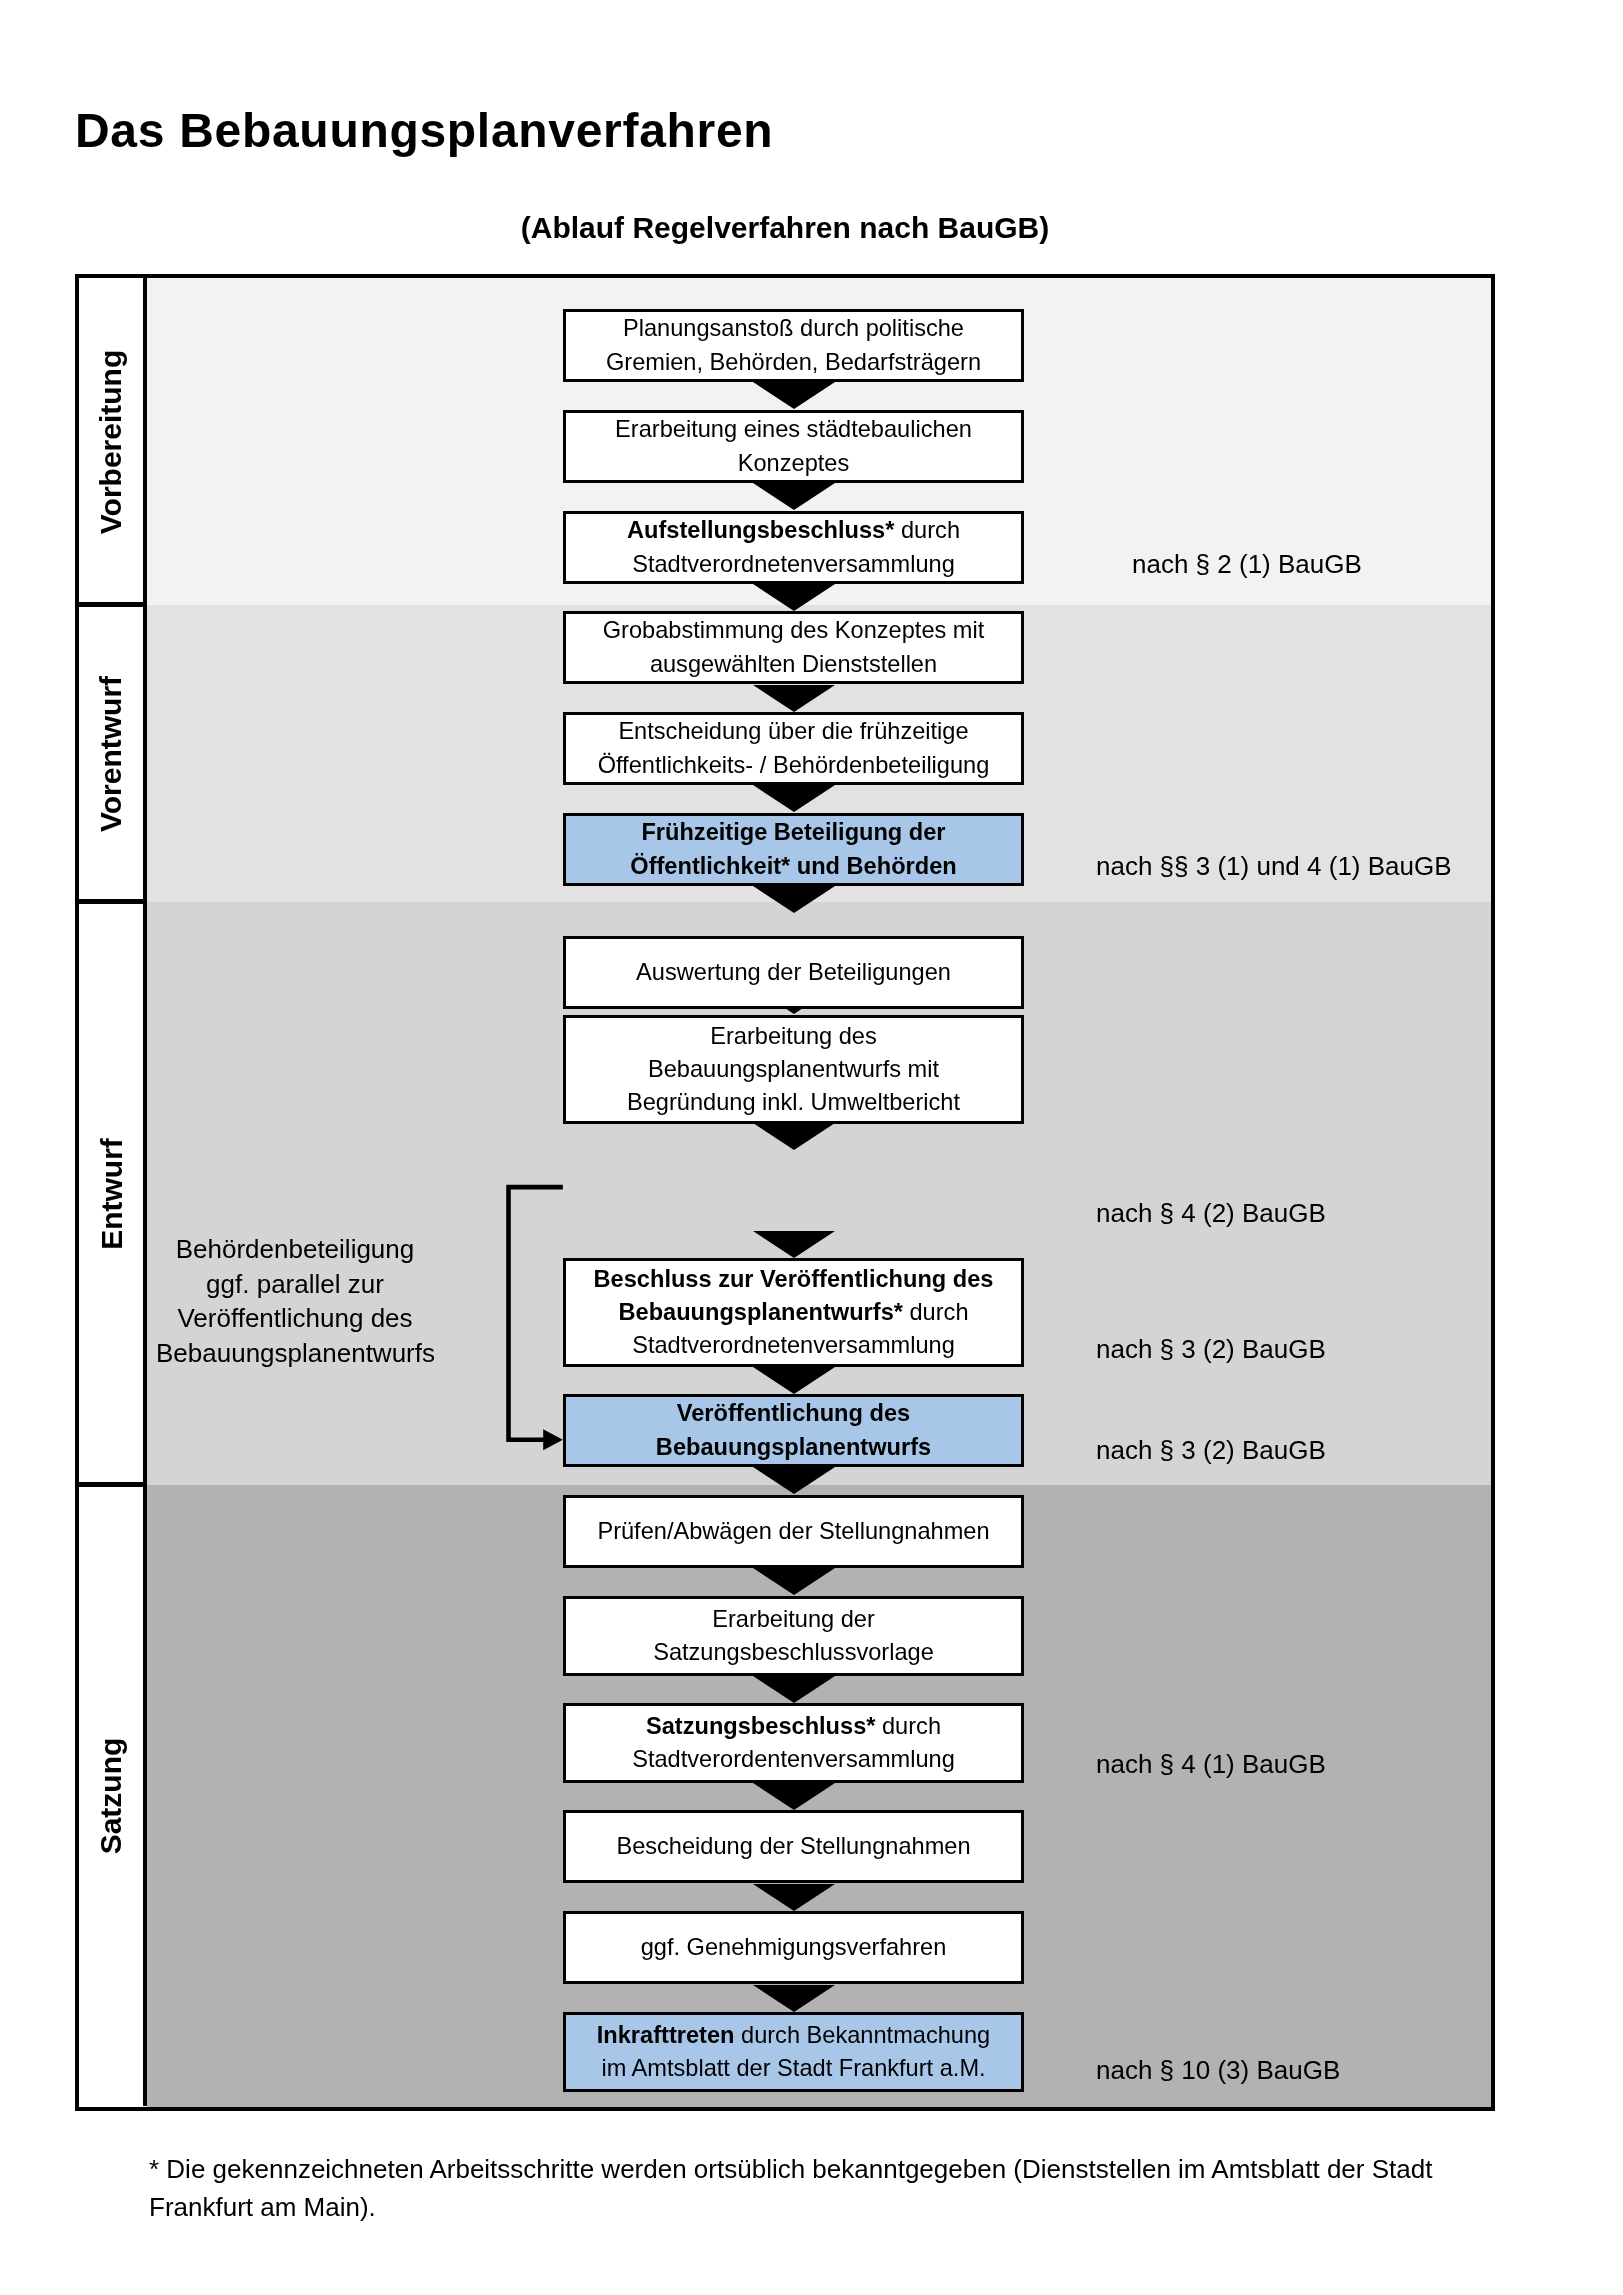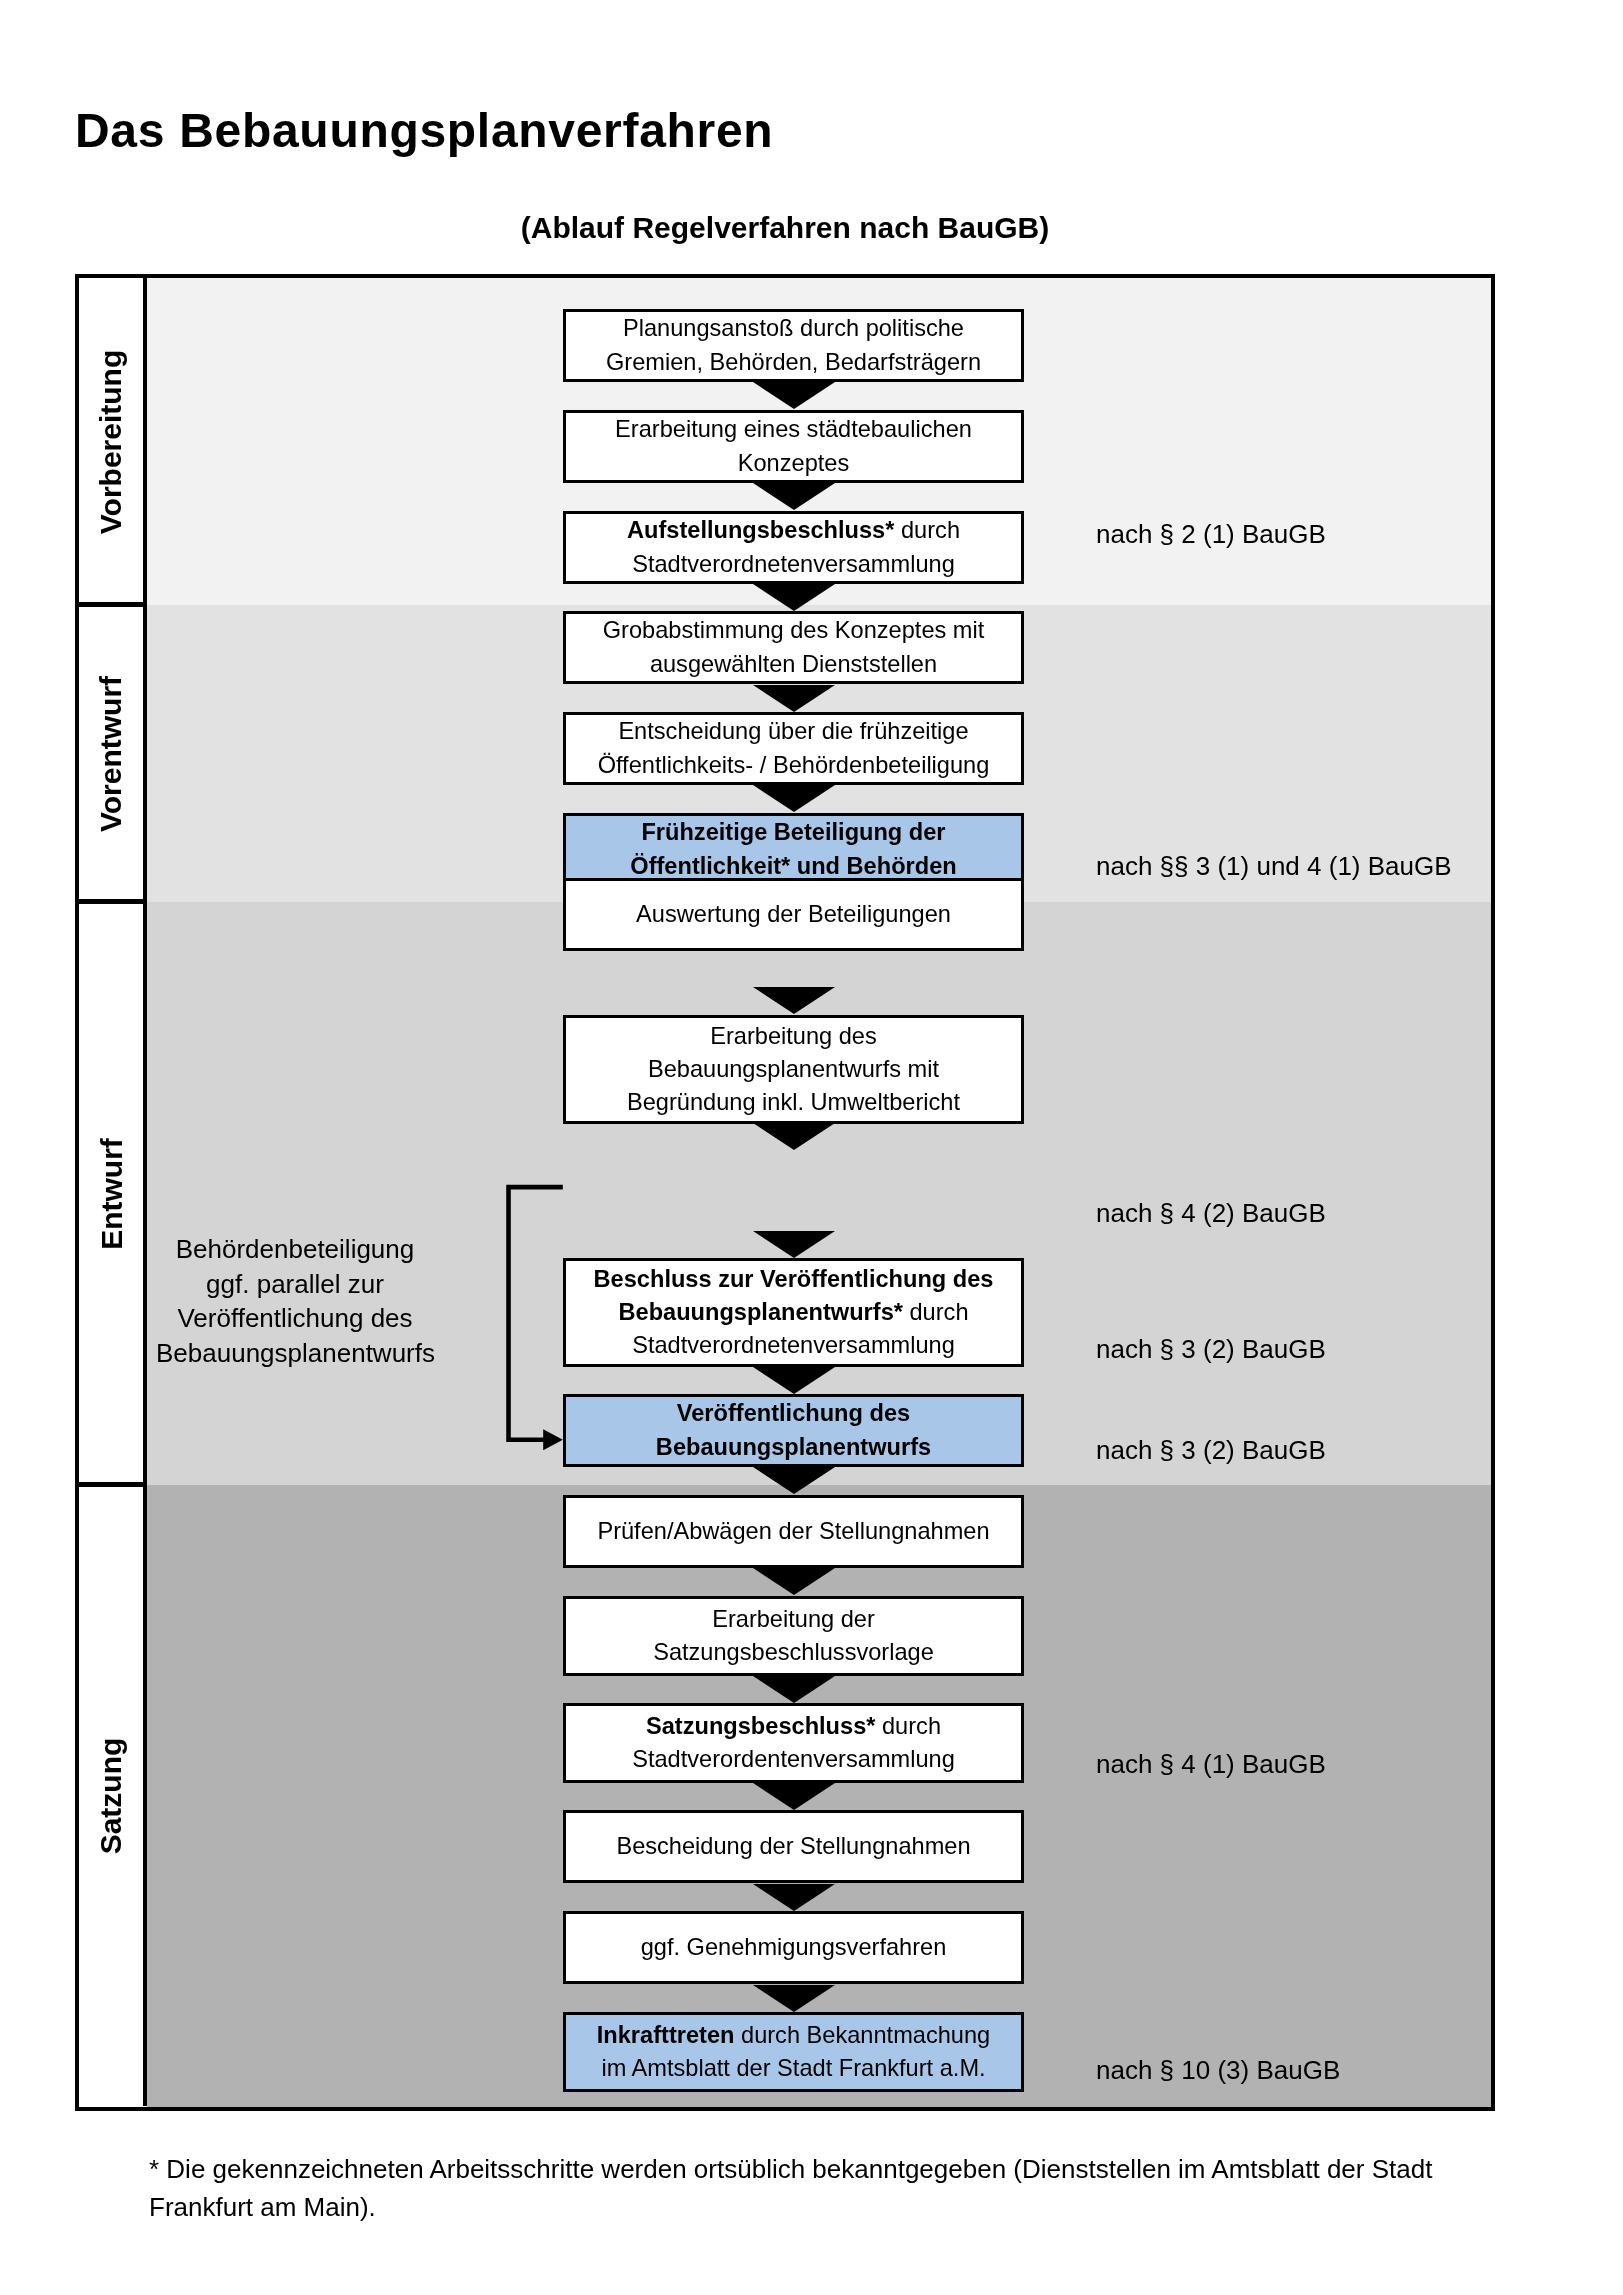--- a/index.html
+++ b/index.html
@@ -103,40 +103,40 @@
   <div class="abs box" style="top:410px;height:73px;"><span><span class="b"></span><span>Erarbeitung eines städtebaulichen
 Konzeptes</span></span></div>
   <div class="abs box" style="top:511px;height:73px;"><span><span class="b">Aufstellungsbeschluss*</span><span> durch
 Stadtverordnetenversammlung</span></span></div>
   <div class="abs box" style="top:611px;height:73px;"><span><span class="b"></span><span>Grobabstimmung des Konzeptes mit
 ausgewählten Dienststellen</span></span></div>
   <div class="abs box" style="top:712px;height:73px;"><span><span class="b"></span><span>Entscheidung über die frühzeitige
 Öffentlichkeits- / Behördenbeteiligung</span></span></div>
   <div class="abs box highlight" style="top:813px;height:73px;"><span><span class="b">Frühzeitige Beteiligung der
 Öffentlichkeit* und Behörden</span><span></span></span></div>
-  <div class="abs box" style="top:878px;height:73px;"><span><span class="b"></span><span>Auswertung der Beteiligungen</span></span></div>
+  <div class="abs box" style="top:936px;height:73px;"><span><span class="b"></span><span>Auswertung der Beteiligungen</span></span></div>
   <div class="abs box" style="top:1015px;height:109px;"><span><span class="b"></span><span>Erarbeitung des
 Bebauungsplanentwurfs mit
 Begründung inkl. Umweltbericht</span></span></div>
   <div class="abs box" style="top:1258px;height:109px;"><span><span class="b">Beschluss zur Veröffentlichung des
 Bebauungsplanentwurfs*</span><span> durch
 Stadtverordnetenversammlung</span></span></div>
   <div class="abs box highlight" style="top:1394px;height:73px;"><span><span class="b">Veröffentlichung des
 Bebauungsplanentwurfs</span><span></span></span></div>
   <div class="abs box" style="top:1495px;height:73px;"><span><span class="b"></span><span>Prüfen/Abwägen der Stellungnahmen</span></span></div>
   <div class="abs box" style="top:1596px;height:80px;"><span><span class="b"></span><span>Erarbeitung der
 Satzungsbeschlussvorlage</span></span></div>
   <div class="abs box" style="top:1703px;height:80px;"><span><span class="b">Satzungsbeschluss*</span><span> durch
 Stadtverordentenversammlung</span></span></div>
   <div class="abs box" style="top:1810px;height:73px;"><span><span class="b"></span><span>Bescheidung der Stellungnahmen</span></span></div>
   <div class="abs box" style="top:1911px;height:73px;"><span><span class="b"></span><span>ggf. Genehmigungsverfahren</span></span></div>
   <div class="abs box highlight" style="top:2012px;height:80px;"><span><span class="b">Inkrafttreten</span><span> durch Bekanntmachung
 im Amtsblatt der Stadt Frankfurt a.M.</span></span></div>
 
-  <div class="abs ref" style="top:519px;">nach § 2 (1) BauGB</div>
+  <div class="abs ref" style="top:549px;margin-left:36px;">nach § 2 (1) BauGB</div>
   <div class="abs ref" style="top:851px;">nach §§ 3 (1) und 4 (1) BauGB</div>
   <div class="abs ref" style="top:1198px;">nach § 4 (2) BauGB</div>
   <div class="abs ref" style="top:1334px;">nach § 3 (2) BauGB</div>
   <div class="abs ref" style="top:1435px;">nach § 3 (2) BauGB</div>
   <div class="abs ref" style="top:1749px;">nach § 4 (1) BauGB</div>
   <div class="abs ref" style="top:2055px;">nach § 10 (3) BauGB</div>
 
   <div id="frame" class="abs"></div>
 
   <div id="footnote" class="abs">* Die gekennzeichneten Arbeitsschritte werden ortsüblich bekanntgegeben (Dienststellen im Amtsblatt der Stadt

